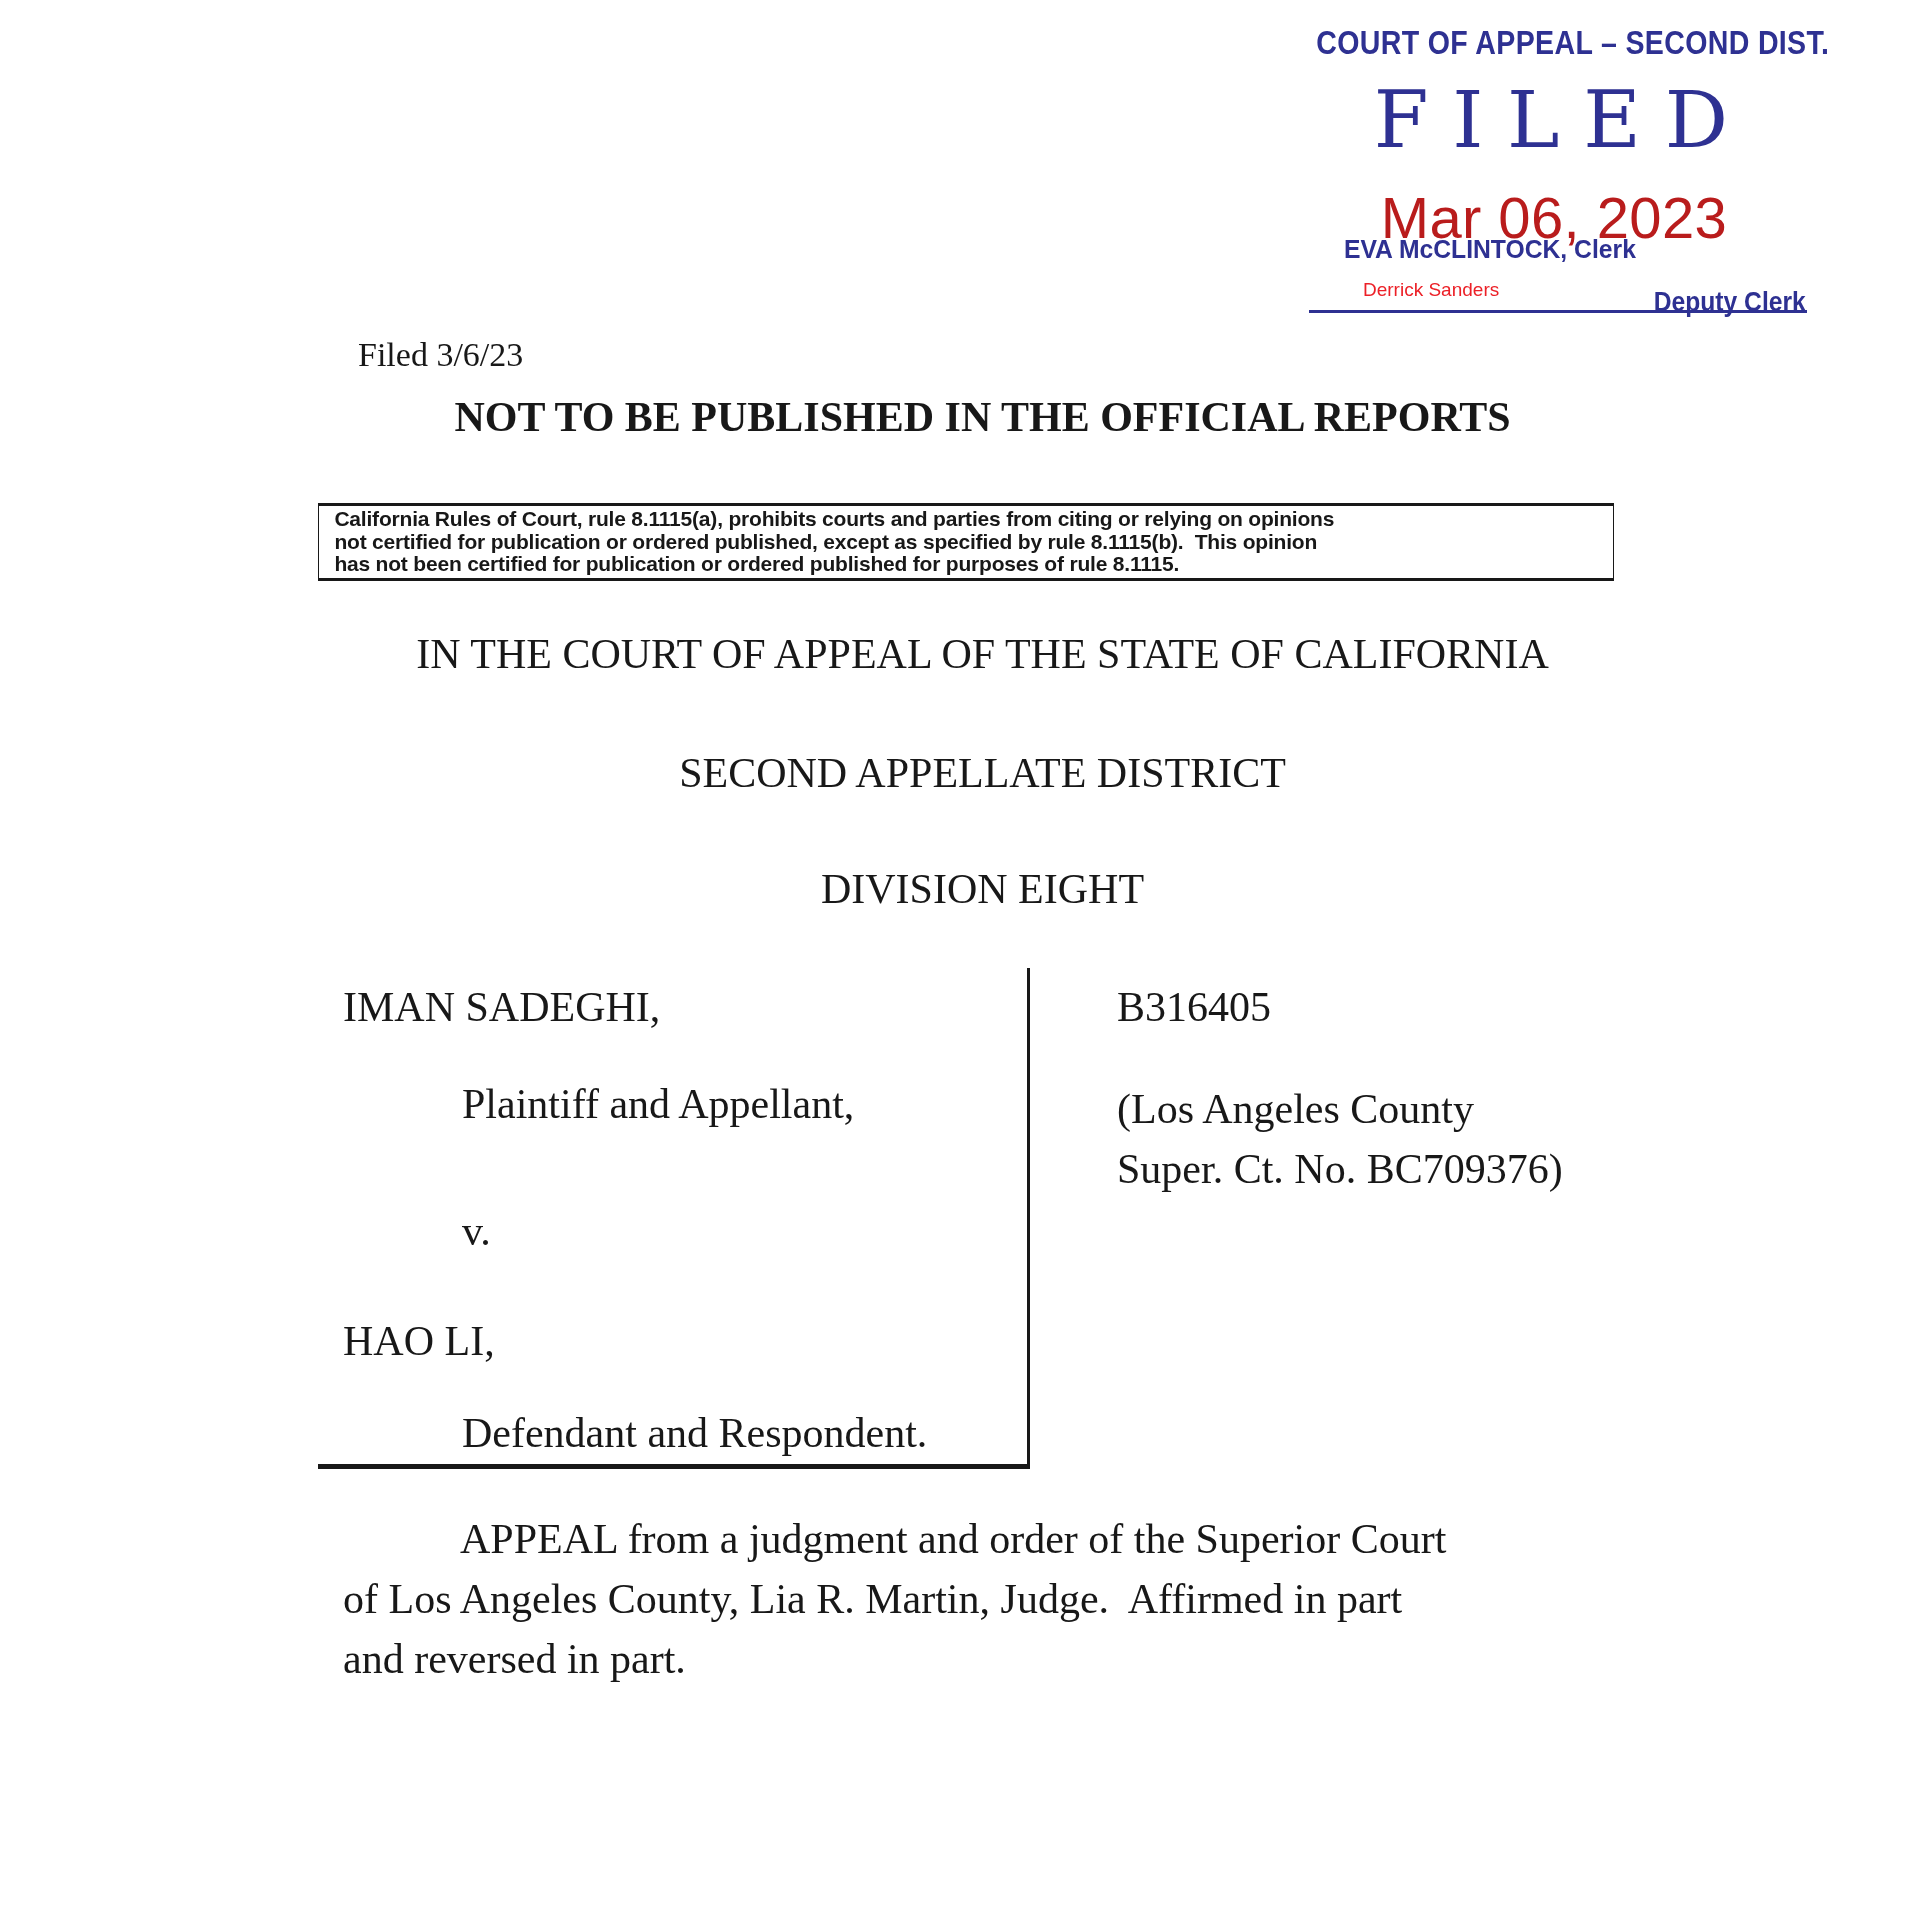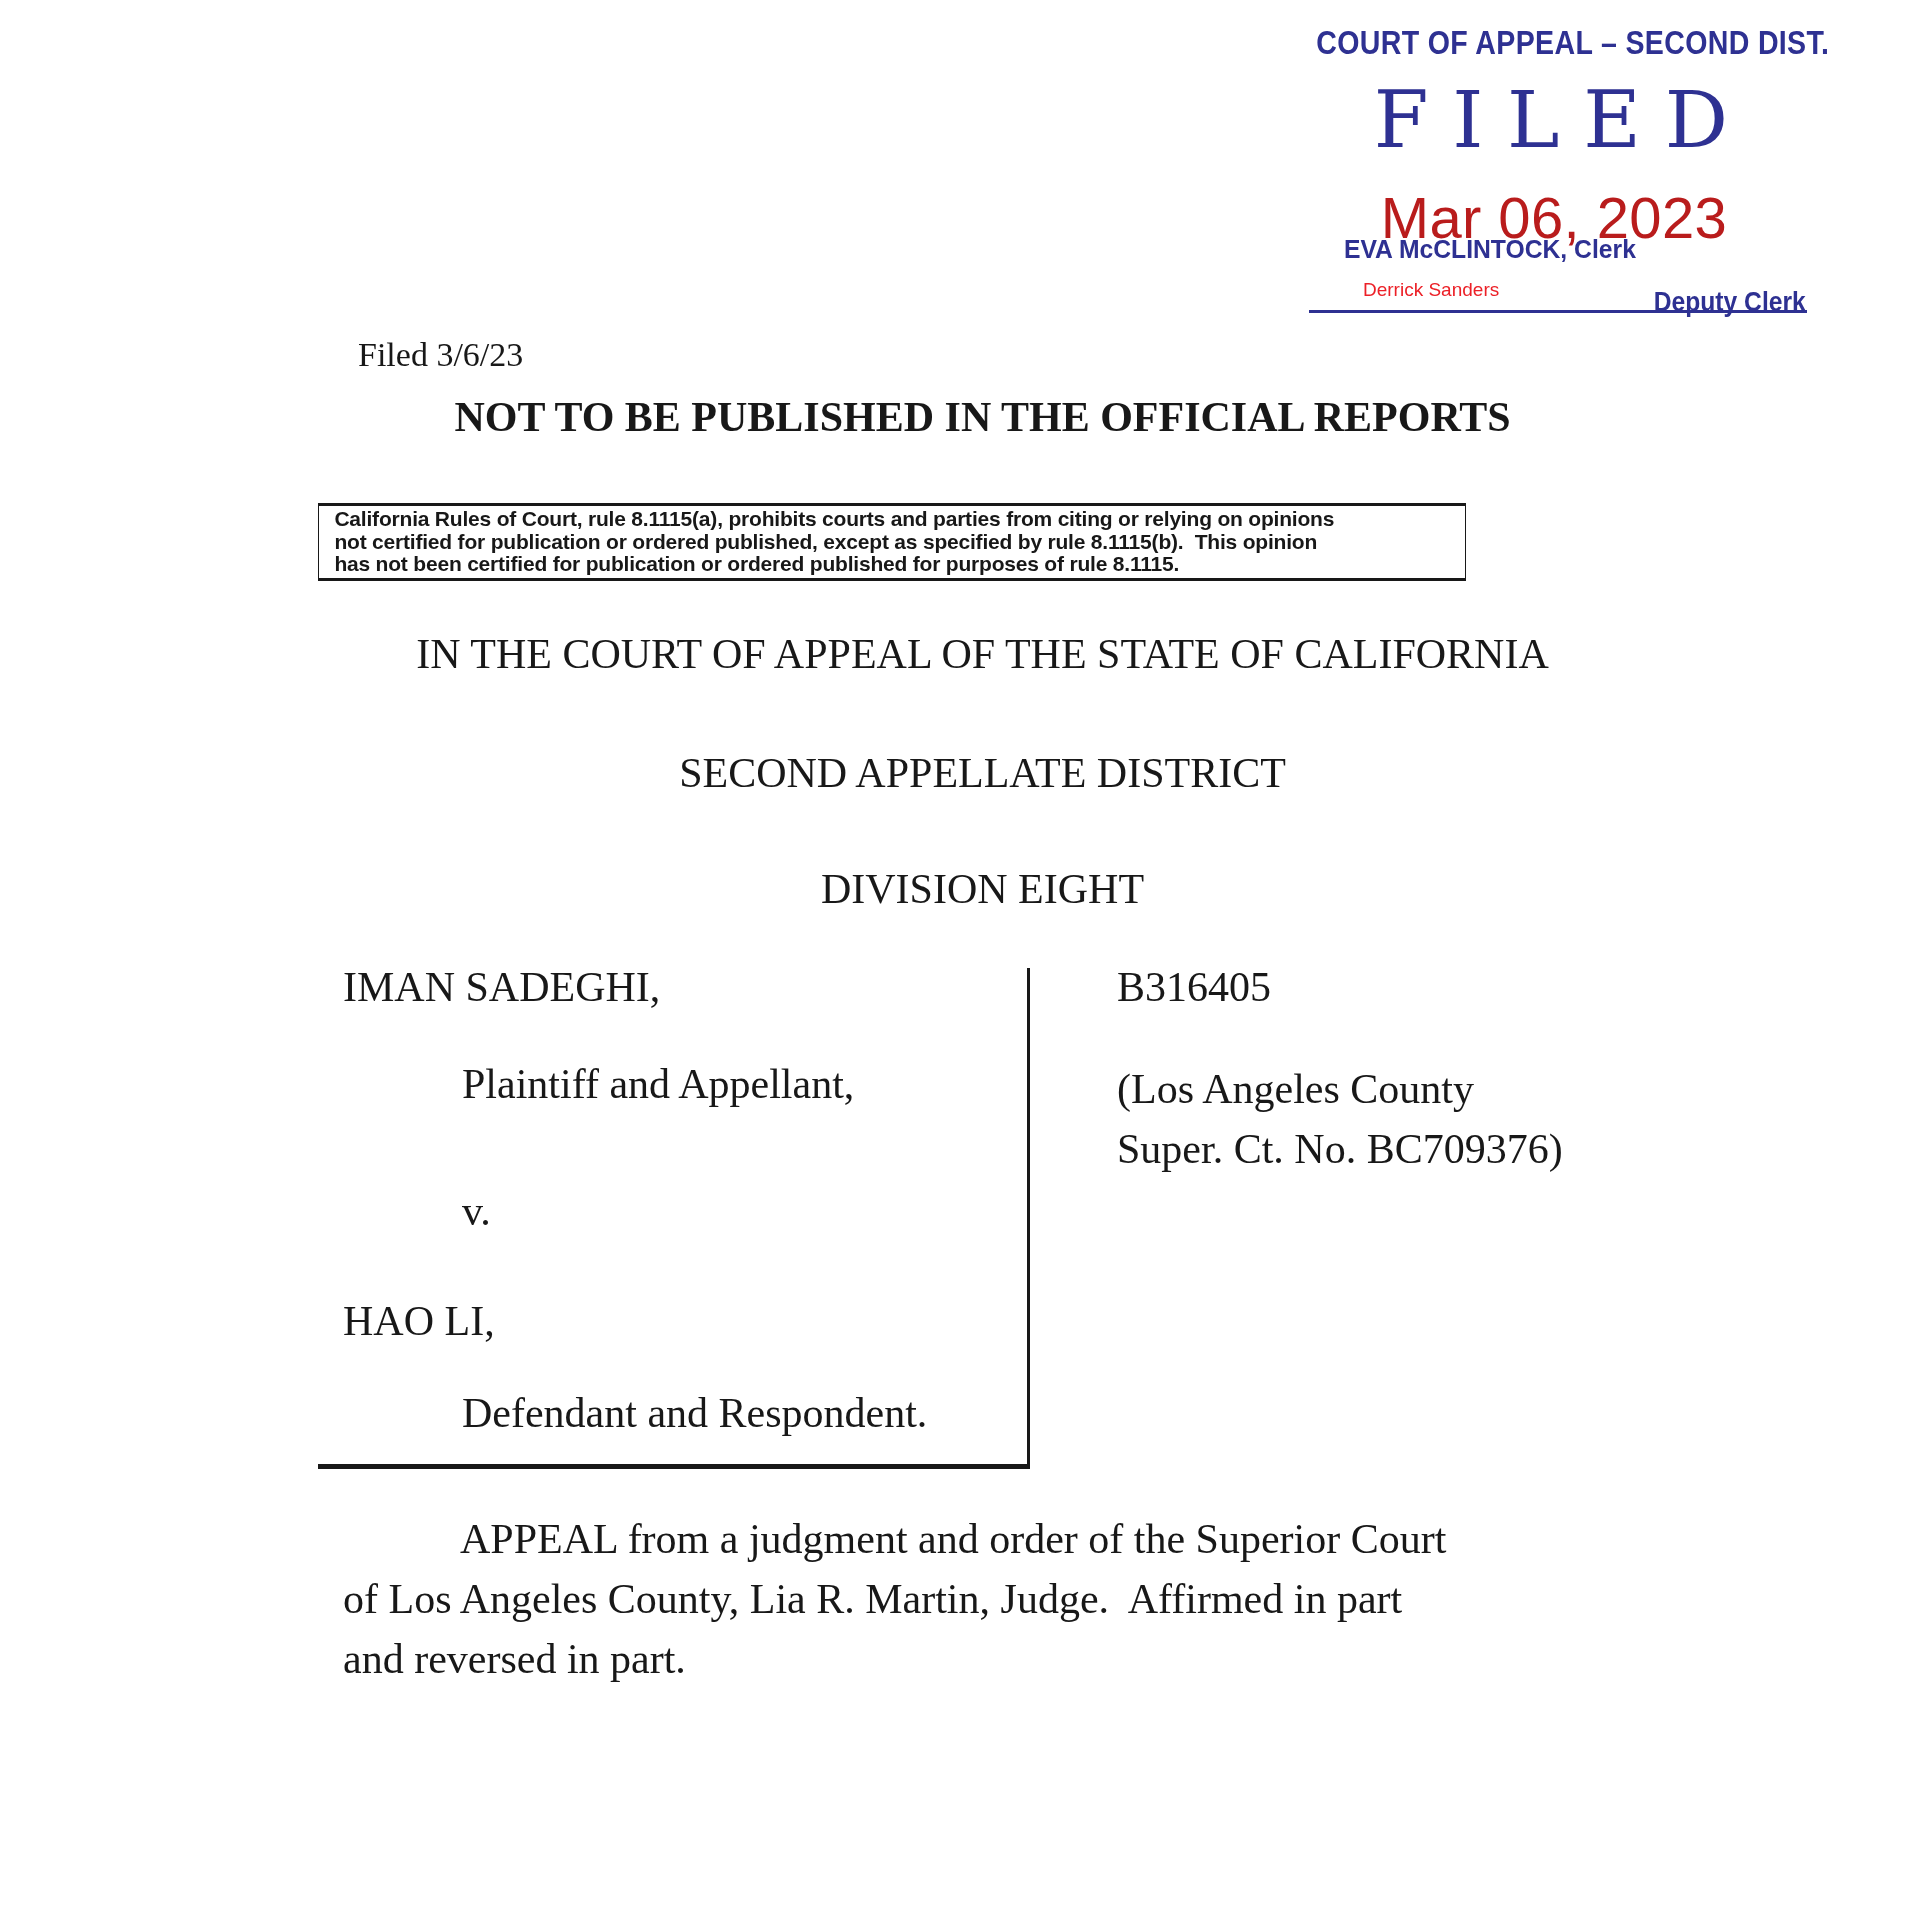--- a/index.html
+++ b/index.html
@@ -53,35 +53,35 @@
   }
   .stamp-underline{left:38px;top:287px;width:498px;height:3.1px;}
 
   
   .filed-note{left:338px;top:330px;font-size:34px;line-height:50px;white-space:pre;margin-left:20px;}
   .pub-title{
     left:0;right:0;top:392px;text-align:center;
     font-weight:bold;font-size:42px;line-height:50px;white-space:pre;
   }
   .rule-box{
-    left:318px;top:503px;width:1148px;box-sizing:border-box;
+    left:318px;top:503px;width:1296px;box-sizing:border-box;
     border-top:3.9px solid #181818;border-bottom:3.9px solid #181818;
     border-left:1.5px solid #181818;border-right:1.5px solid #181818;
     padding:2.3px 11.6px 3.1px 15.4px;
     font-family:"Liberation Sans", sans-serif;
     font-weight:bold;font-size:21px;line-height:22.3px;
     letter-spacing:-0.2px;white-space:pre;
   }
   .h-center{left:0;right:0;text-align:center;font-size:42px;line-height:50px;white-space:pre;}
   .h1{top:629px;}
   .h2{top:748px;}
   .h3{top:864px;}
 
   
-  .cap{font-size:42px;line-height:50px;white-space:pre;}
+  .cap{font-size:42px;line-height:50px;white-space:pre;margin-top:20px;}
   .cap-iman{left:343px;top:962px;}
   .cap-plaintiff{left:462px;top:1059px;}
   .cap-v{left:462px;top:1186px;}
   .cap-hao{left:343px;top:1296px;}
   .cap-defendant{left:462px;top:1388px;}
   .cap-number{left:1117px;top:962px;}
   .cap-court{left:1117px;top:1059px;line-height:60px;}
   .cap-vline{left:1027px;top:968px;width:2.7px;height:501px;background:#181818;}
   .cap-hline{left:318px;top:1464px;width:712px;height:4.6px;background:#181818;}
 

